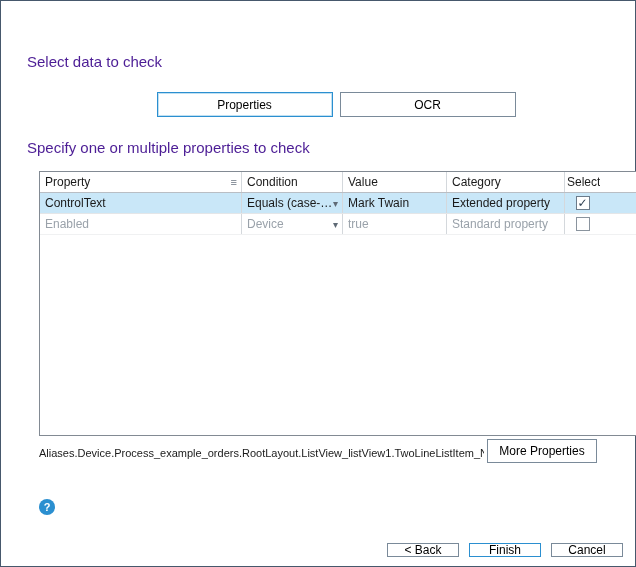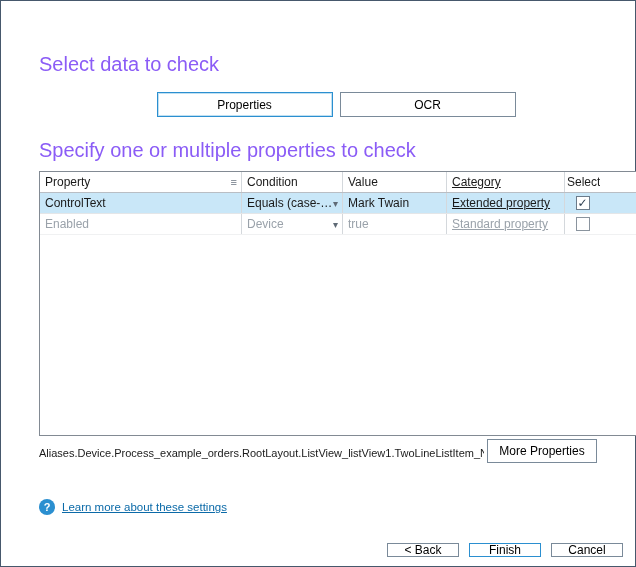--- a/index.html
+++ b/index.html
@@ -35,23 +35,23 @@
     right: 0; top: 0;
     width: 40px; height: 28px;
     display: flex; align-items: center; justify-content: center;
     color: #ffffff;
     font-size: 13px;
     cursor: pointer;
   }
   
   .section-heading {
     position: absolute;
-    left: 38px;
-    color: #8b5cf6;
-    font-size: 20px;
+    left: 26px;
+    color: #4c1d95;
+    font-size: 15px;
   }
   .h-select { top: 52px; }
   .h-specify { top: 138px; }
   
   .src-buttons {
     position: absolute;
     top: 91px; left: 0; right: 0;
     display: flex; justify-content: center; gap: 7px; padding-left: 36px;
   }
   .src-btn {
@@ -81,21 +81,21 @@
   .g-cell {
     padding: 1px 5px;
     border-right: 1px solid #d4d8dc;
     overflow: hidden;
     white-space: nowrap;
     position: relative;
   }
   .c-prop { width: 202px; }
   .c-cond { width: 101px; }
   .c-val  { width: 104px; }
-  .c-cat  { width: 118px; text-decoration: underline; }
+  .c-cat  { width: 118px; }
   .c-sel  { width: 35px; border-right: none; padding: 1px 2px; }
   .g-header .g-cell { color: #1a1a1a; }
   .sort-glyph {
     position: absolute; right: 4px; top: 1px;
     color: #6b7682; font-size: 11px;
   }
   .row-selected { background: #c9e7f8; border-bottom: 1px solid #e4e6e8; }
   .row-disabled { color: #9aa2aa; border-bottom: 1px solid #f0f1f2; }
   .dd-arrow {
     position: absolute; right: 4px; top: 1px;
@@ -224,21 +224,20 @@
         <div class="checkbox"></div>
       </div>
     </div>
   </div>
 
   <div class="alias-path">Aliases.Device.Process_example_orders.RootLayout.ListView_listView1.TwoLineListItem_N</div>
   <button class="more-props-btn">More Properties</button>
 
   <div class="help-row">
     <div class="help-icon">?</div>
-    <a class="help-link">Learn more about these settings</a>
   </div>
 
   <div class="footer">
     <button class="dlg-btn">&lt; Back</button>
     <button class="dlg-btn default">Finish</button>
     <button class="dlg-btn">Cancel</button>
   </div>
 
 </div>
 

